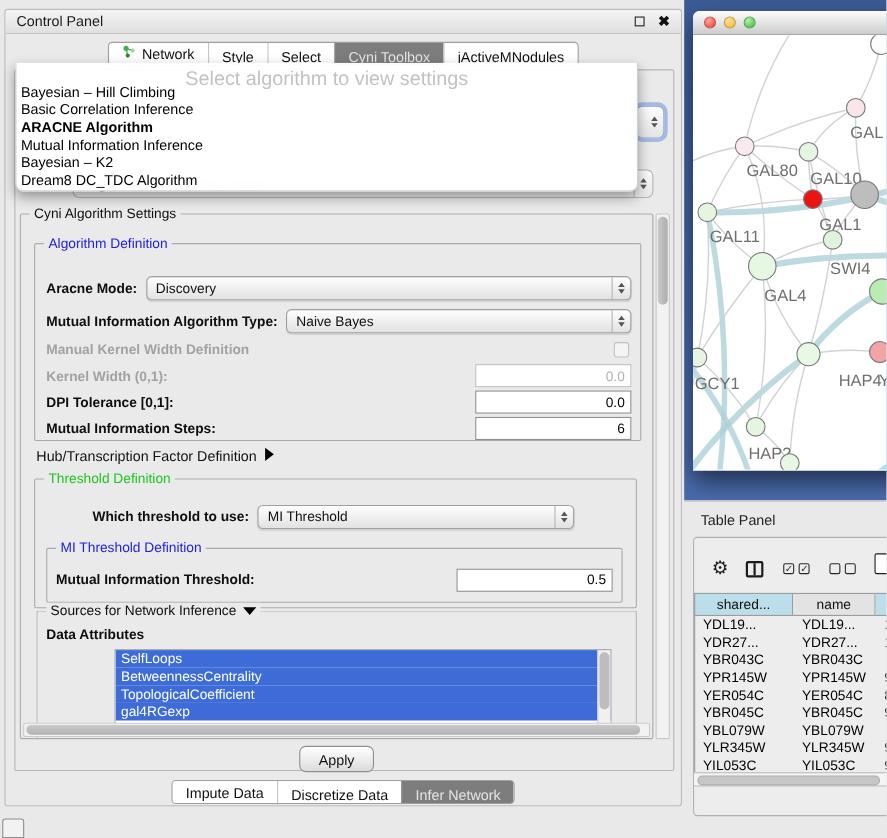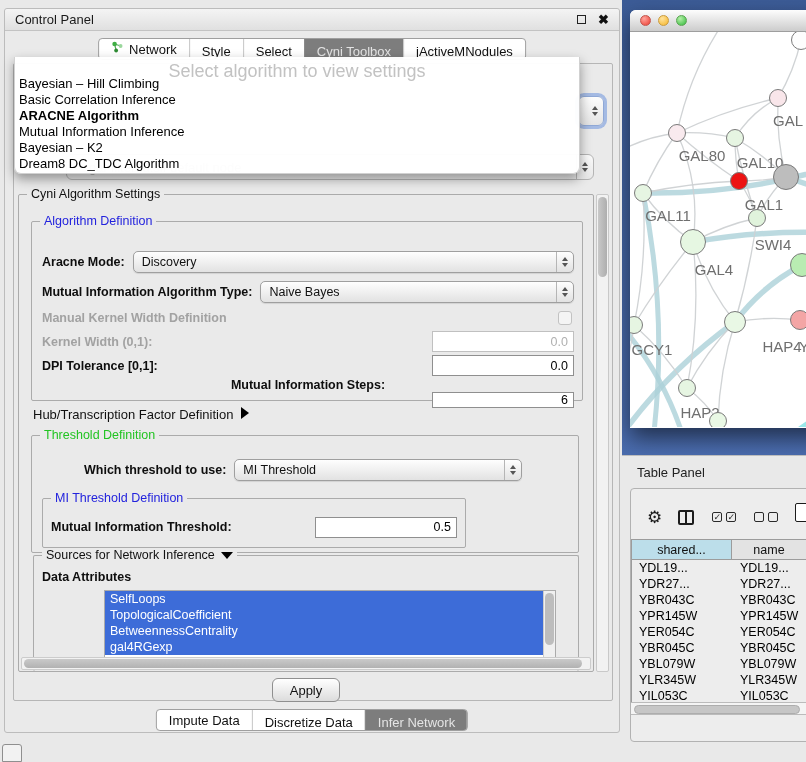--- a/index.html
+++ b/index.html
@@ -75,31 +75,31 @@
   .tfield{height:21px;width:142px;margin-left:auto;border:1px solid #8f8f8f;background:#fff;
     font-family:"Liberation Sans",sans-serif;font-size:12.5px;text-align:right;padding:0 5px;color:#000;}
   .tfield.dis{border-color:#c0c0c0;color:#b0b0b0;}
   .checkbox{width:14px;height:14px;margin-left:auto;margin-right:2px;border:1px solid #c2c2c2;
     border-radius:3px;background:#f4f4f4;}
   .r-aracne{top:28px;height:23px;}
   .r-mitype{top:58px;height:23px;}
   .r-manual{top:88px;height:16px;}
   .r-kernel{top:108px;height:23px;}
   .r-dpi{top:132px;height:23px;}
-  .r-steps{top:156px;height:23px;flex-direction:column;}
+  .r-steps{top:156px;height:23px;}
 
   .hub-row{position:absolute;left:14px;top:212px;font-size:13px;color:#111;
     display:flex;align-items:flex-start;gap:8px;}
   .tri-right{width:0;height:0;border-top:6px solid transparent;border-bottom:6px solid transparent;
     border-left:8px solid #000;}
 
   .threshold{left:12px;top:240px;width:548px;height:118px;}
   .r-which{top:22px;height:24px;left:52px;right:12px;}
   .r-which .combo{flex:0 0 288px;}
-  .mi-group{left:10px;top:62px;width:424px;height:50px;}
+  .mi-group{left:10px;top:62px;width:524px;height:50px;}
   .r-mith{top:16px;height:24px;left:8px;right:8px;gap:48px;}
 
   .sources{left:14px;top:360px;width:546px;height:116px;border-bottom:none;}
   .src-legend{display:flex;align-items:center;gap:6px;}
   .tri-down{width:0;height:0;border-left:6px solid transparent;border-right:6px solid transparent;
     border-top:7px solid #000;}
   .attr-label{position:absolute;left:8px;top:14px;font-weight:bold;font-size:12.5px;color:#0e0e0e;}
   .attr-list{position:absolute;left:70px;top:34px;width:452px;height:70px;background:#fff;
     border:1px solid #ababab;overflow:hidden;}
   .attr-item{height:16px;line-height:16px;background:var(--sel-blue);color:#fff;
@@ -160,21 +160,21 @@
   .doc-icon{position:absolute;left:164px;top:-2px;width:14px;height:19px;border:1.6px solid #1c1c1c;
     border-radius:2px;background:#fff;}
   .tp-table{position:absolute;left:0;top:50px;width:260px;}
   .thead{display:flex;}
   .th{height:21px;border:1px solid #9c9c9c;border-left:none;font-size:12.5px;color:#111;
     display:flex;align-items:center;justify-content:center;white-space:nowrap;overflow:hidden;}
   .th:first-child{border-left:1px solid #9c9c9c;}
   .rows-wrap{height:142px;overflow:hidden;border-left:1px solid #9c9c9c;}
   .tr{display:flex;height:16px;align-items:center;}
   .td{font-size:12.5px;color:#000;padding-left:7px;white-space:nowrap;overflow:hidden;}
-  .c1{width:101px;} .c2{width:75px;} .c3{flex:1;}
+  .c1{width:90px;} .c2{width:75px;} .c3{flex:1;}
   .tp-hscroll{position:absolute;left:0;top:213px;width:176px;height:13px;background:#f4f4f4;
     border-top:1px solid #bbb;border-bottom:1px solid #bbb;}
   .tp-hscroll .thumb{position:absolute;left:3px;top:2px;width:166px;height:9px;
     background:#c6c6c6;border:1px solid #adadad;border-radius:5px;}
 </style>
 </head>
 <body>
 
 <div id="app">
 
@@ -303,22 +303,22 @@
         </div>
 
         <div class="group sources">
           <span class="legend src-legend">
             <span>Sources for Network Inference</span>
             <span class="tri-down"></span>
           </span>
           <span class="attr-label">Data Attributes</span>
           <div class="attr-list" id="attr-list">
             <div class="attr-item">SelfLoops</div>
+              <div class="attr-item">BetweennessCentrality</div>
               <div class="attr-item">TopologicalCoefficient</div>
-              <div class="attr-item">BetweennessCentrality</div>
               <div class="attr-item">gal4RGexp</div>
               <div class="attr-vscroll">
                 <div class="thumb"></div>
               </div>
           </div>
         </div>
 
         <div class="hscroll">
             <div class="thumb"></div>
           </div>

